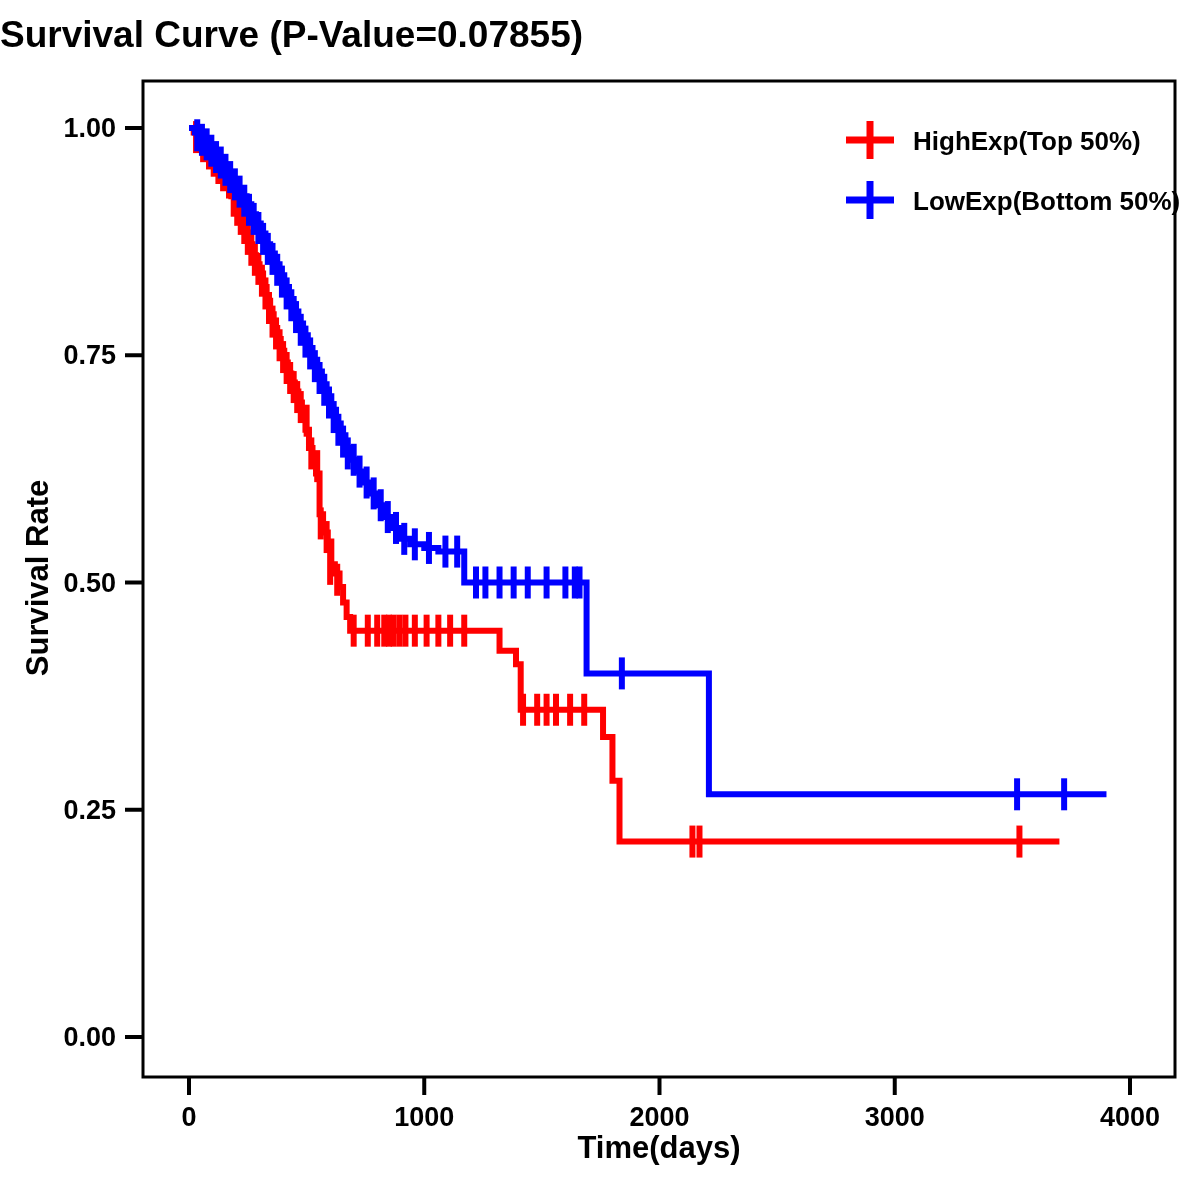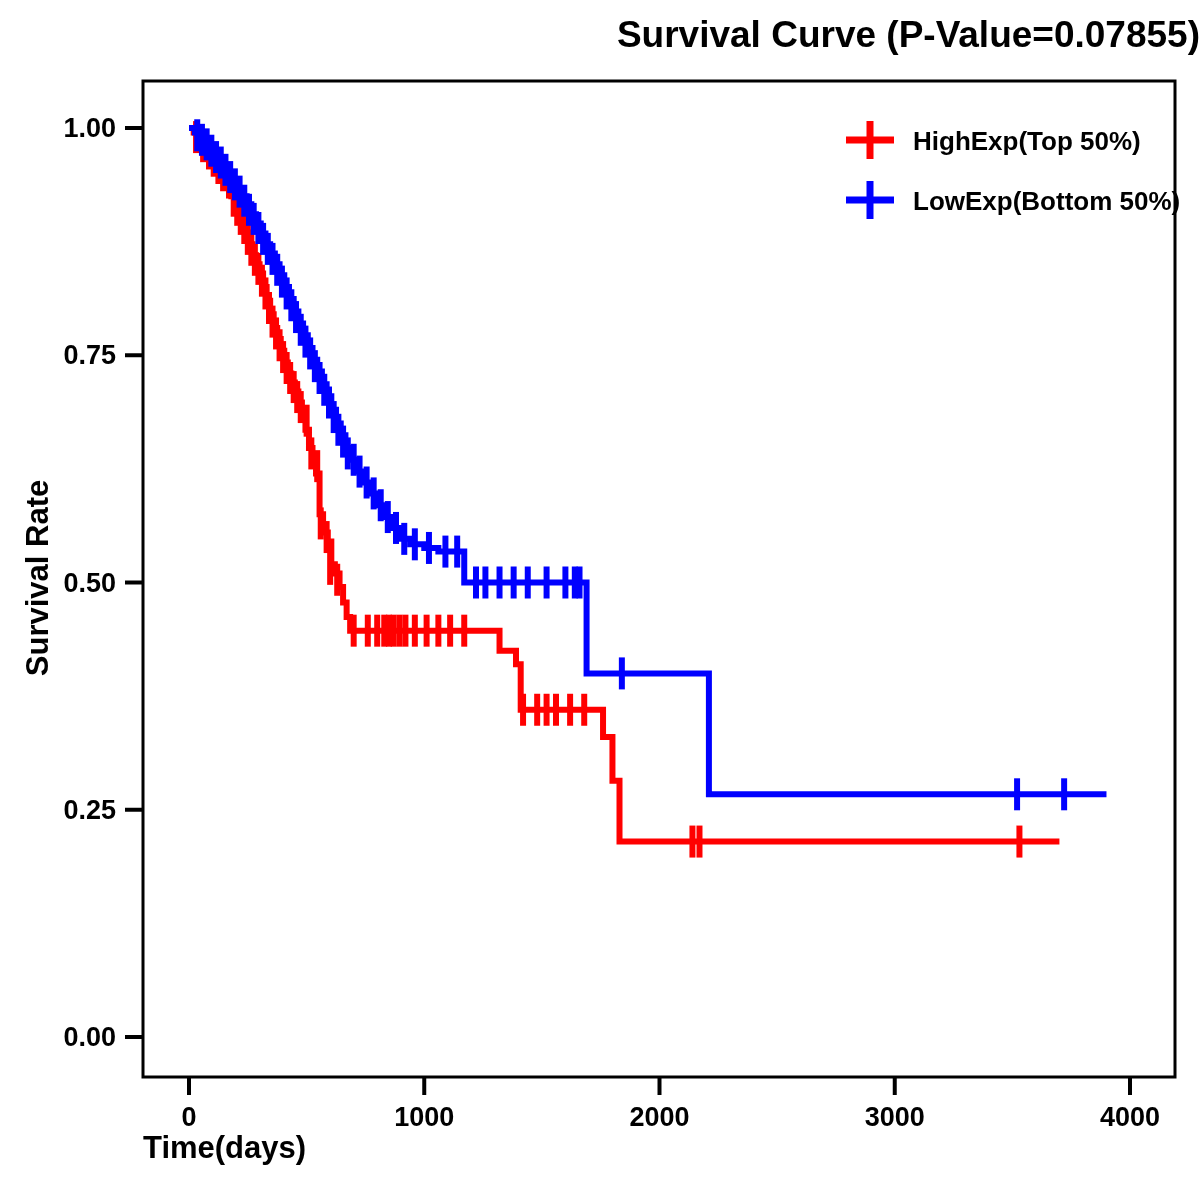--- a/index.html
+++ b/index.html
@@ -17,21 +17,21 @@
     position: relative;
     width: 1200px;
     height: 1200px;
     background: #ffffff;
   }
   #chart-title {
     position: absolute;
     left: 0;
     top: 14px;
     width: 1200px;
-    text-align: right;
+    text-align: left;
     font-size: 37px;
     font-weight: bold;
     color: #000000;
     letter-spacing: 0px;
   }
   #y-axis-label {
     position: absolute;
     left: -82px;
     top: 560px;
     width: 240px;
@@ -40,21 +40,21 @@
     font-weight: bold;
     color: #000000;
     transform: rotate(-90deg);
     transform-origin: center center;
   }
   #x-axis-label {
     position: absolute;
     left: 143px;
     top: 1130px;
     width: 1032px;
-    text-align: left;
+    text-align: center;
     font-size: 31px;
     font-weight: bold;
     color: #000000;
   }
   #plot-svg {
     position: absolute;
     left: 0;
     top: 0;
   }
   .tick-label {

